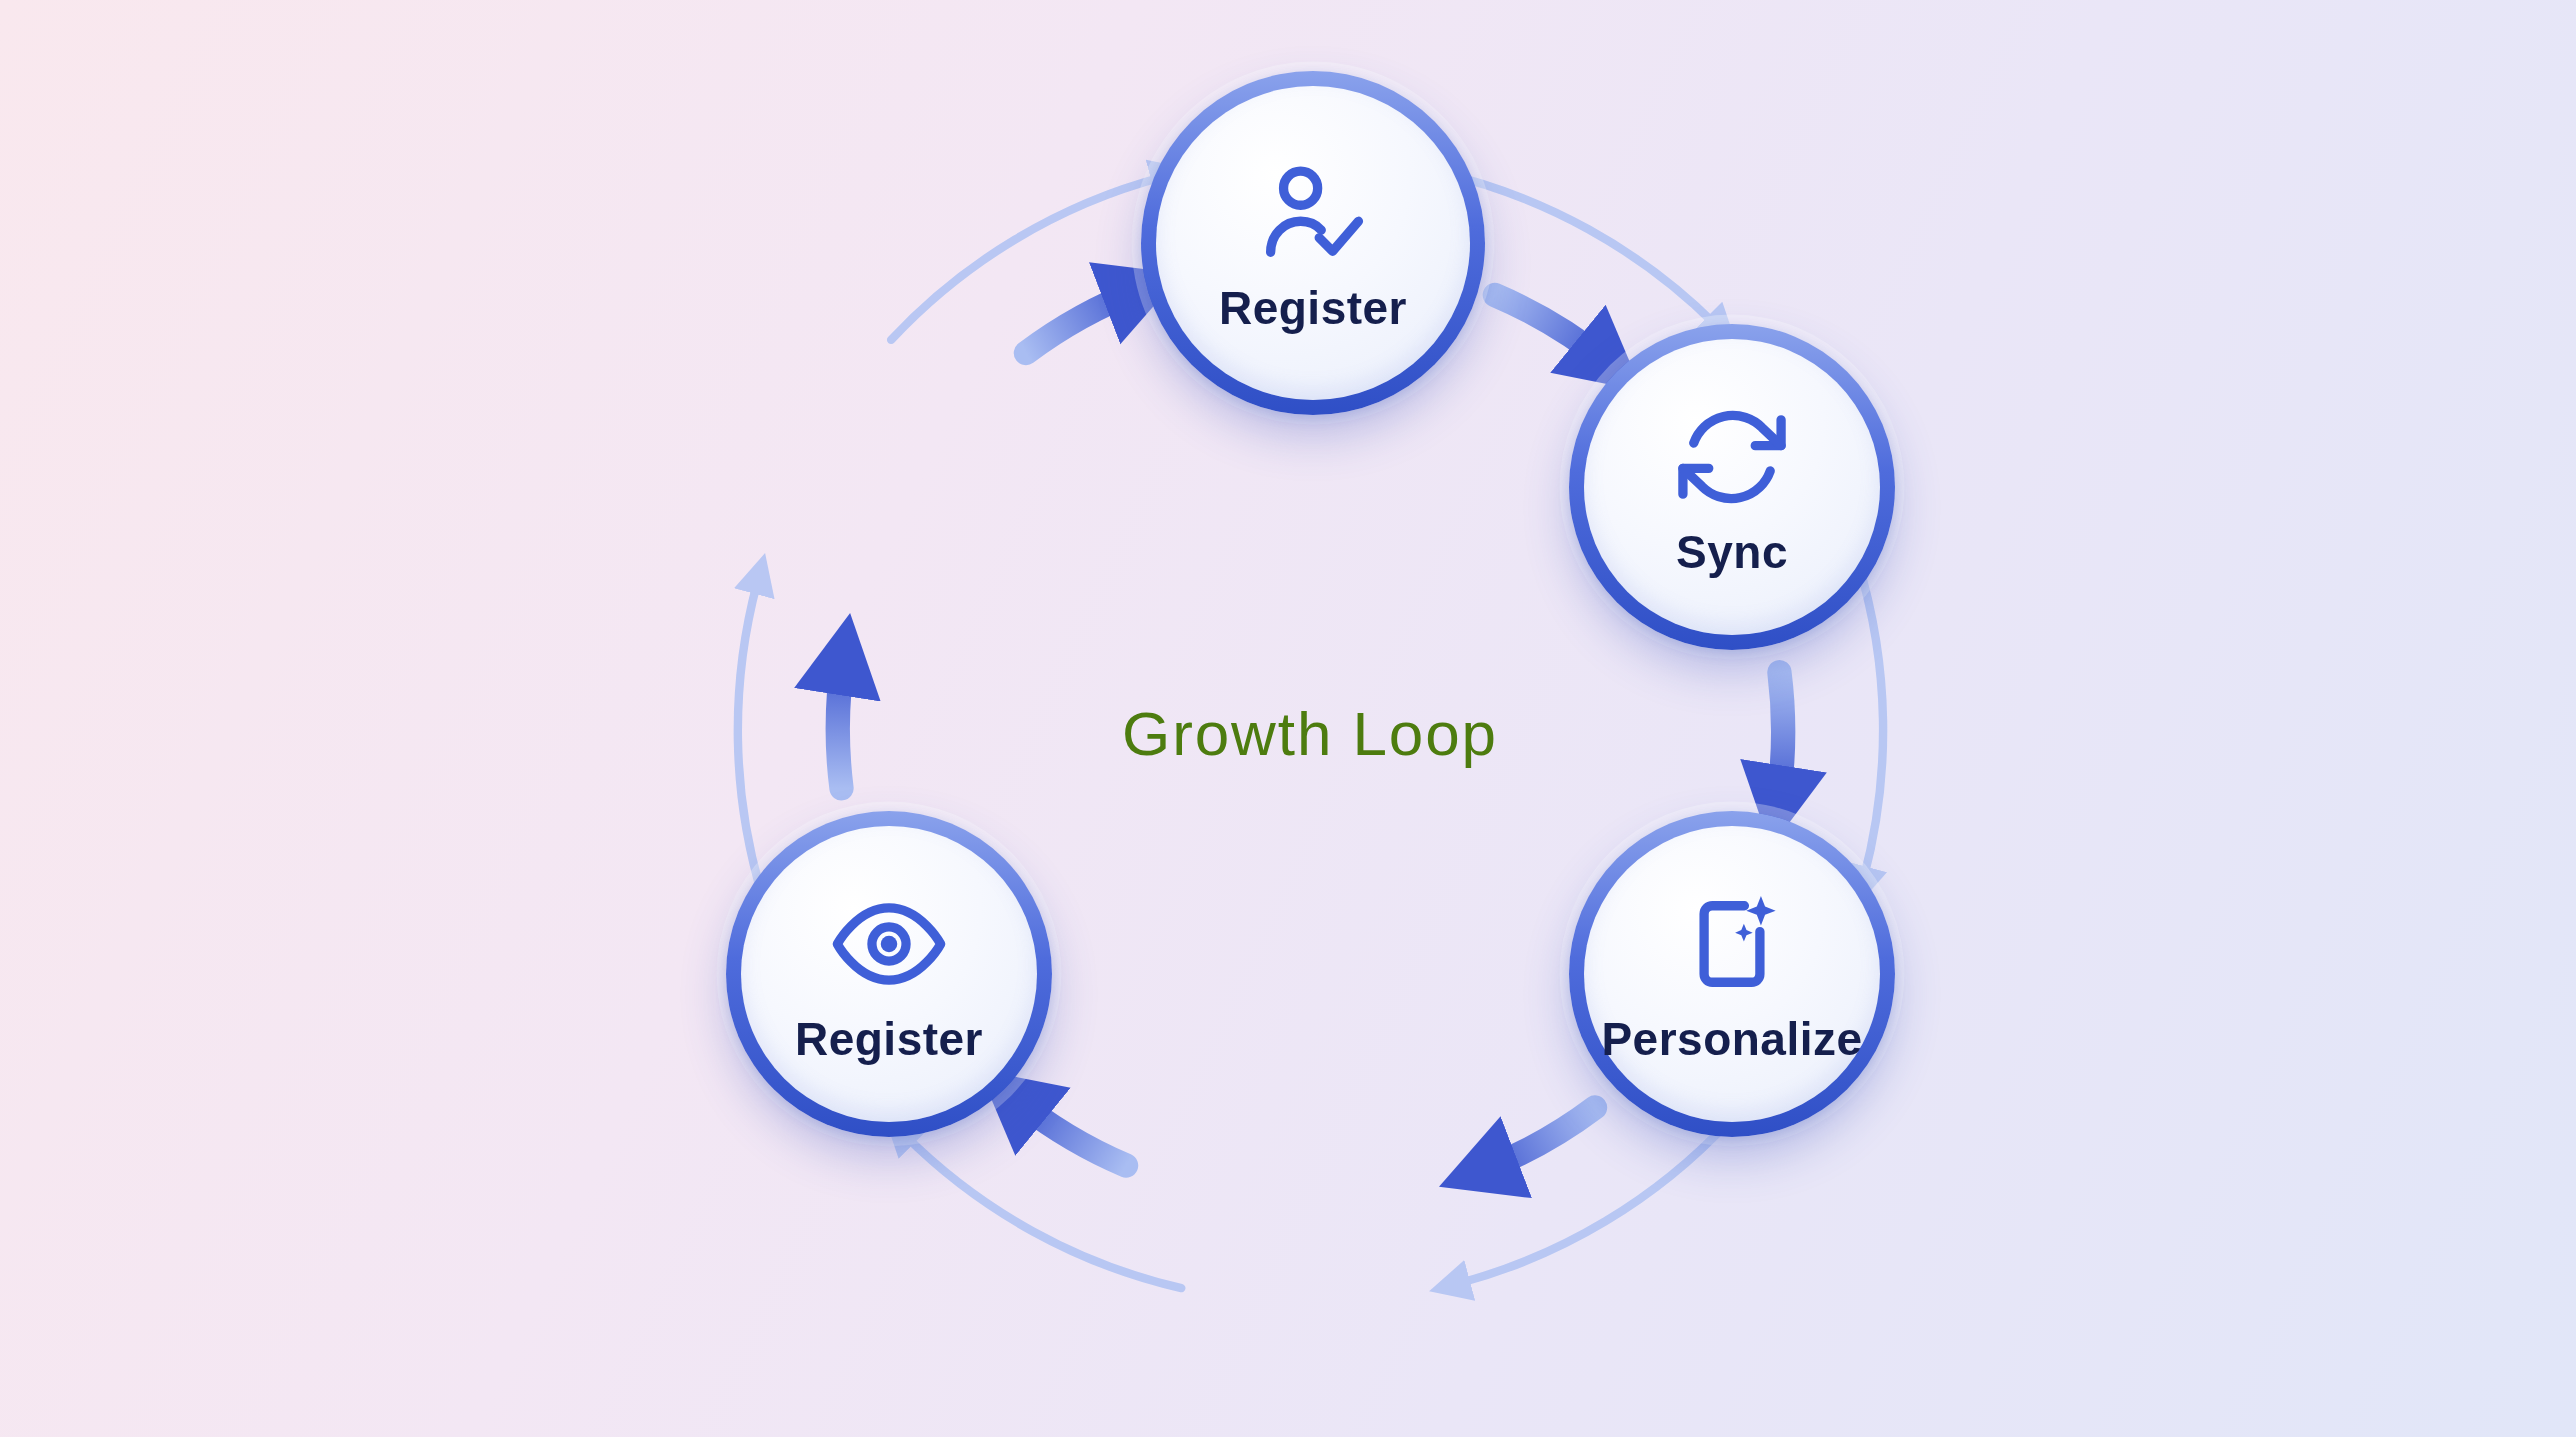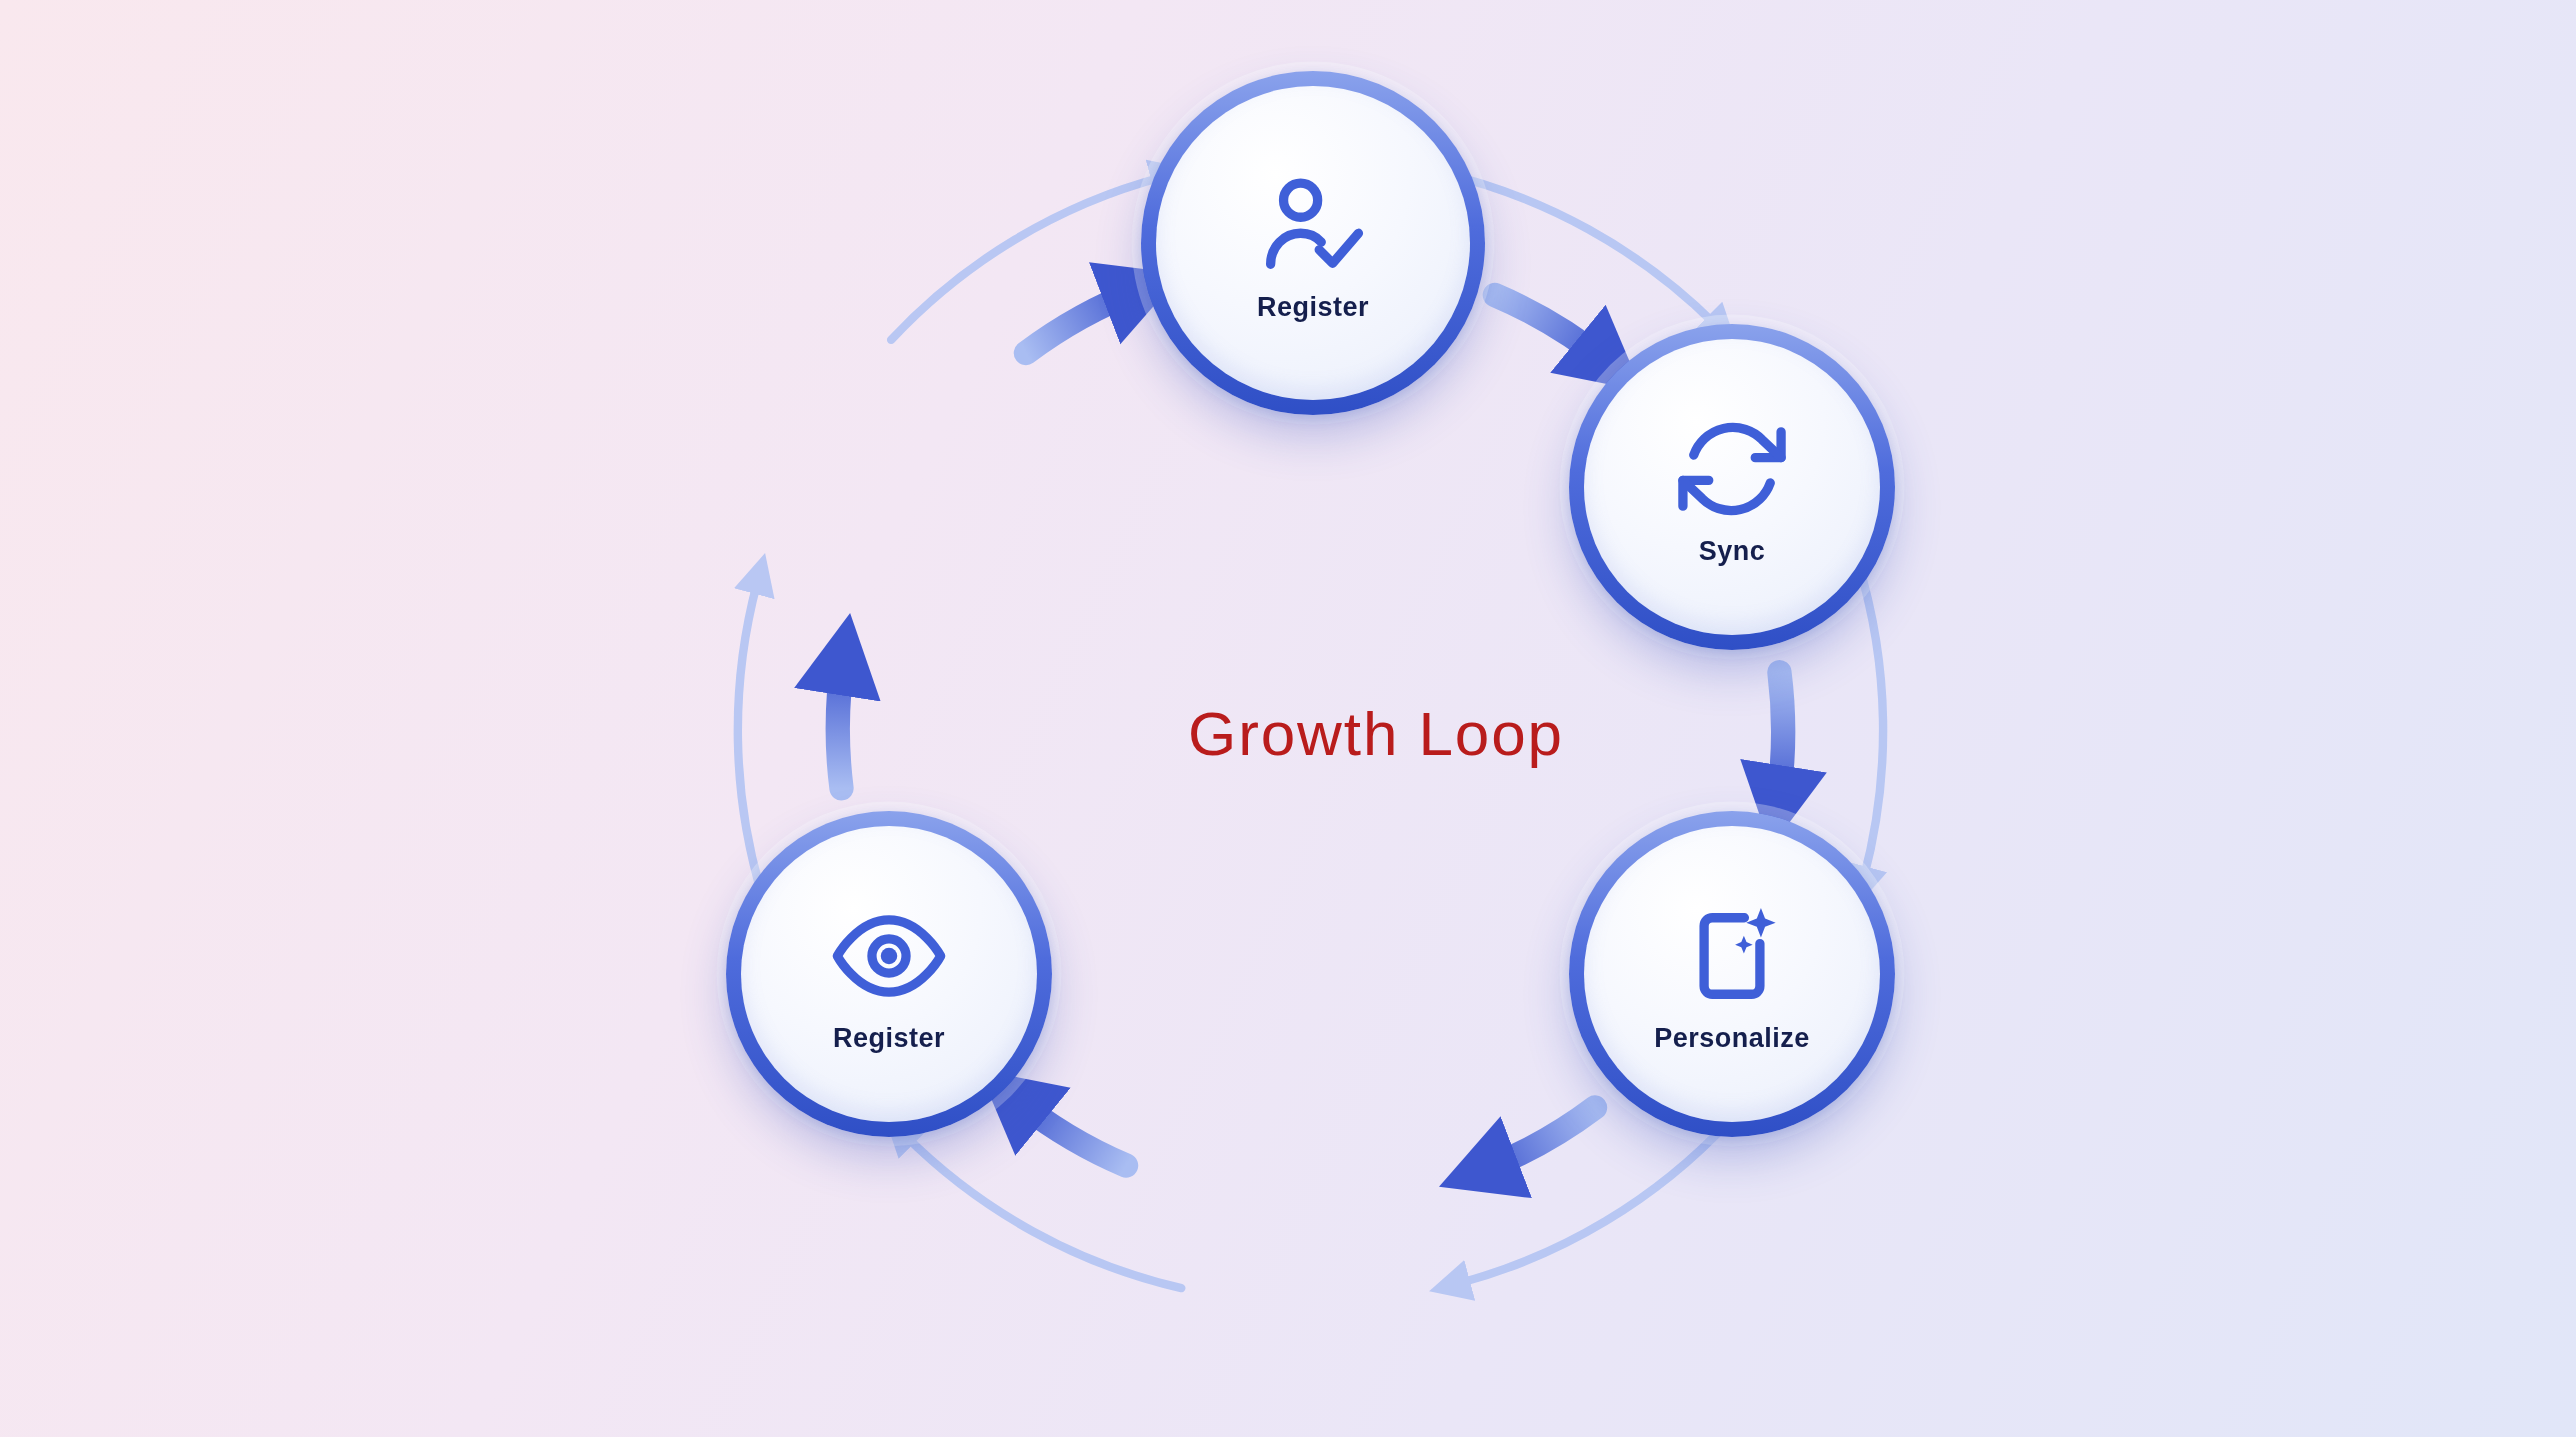--- a/index.html
+++ b/index.html
@@ -22,25 +22,25 @@
   .node-inner{
     border-radius:50%;width:calc(100% - 30px);height:calc(100% - 30px);
     background:radial-gradient(circle at 38% 28%,#ffffff 0%,#f6f8fe 45%,#e9eefb 100%);
     box-shadow:inset 0 -9.4px 20.6px rgba(120,140,220,.15);
     display:flex;flex-direction:column;align-items:center;justify-content:center;gap:5.6px;
   }
   .icon{display:block;line-height:0;}
   .icon svg{width:124px;height:124px;stroke:#3f5fd8;fill:none;stroke-width:1.8;stroke-linecap:round;stroke-linejoin:round;}
   .icon svg .fill{fill:#3f5fd8;stroke:none;}
   .node-label{
-    font-size:27px;font-weight:700;color:#151f4d;letter-spacing:0.5px;text-align:center;
+    font-size:46px;font-weight:700;color:#151f4d;letter-spacing:0.5px;text-align:center;
   }
   .center-title{
-    position:absolute;left:1376px;top:733px;transform:translate(-50%,-50%);
-    font-size:62px;font-weight:500;color:#b91c1c;letter-spacing:1.9px;white-space:nowrap;
+    position:absolute;left:1310px;top:733px;transform:translate(-50%,-50%);
+    font-size:62px;font-weight:500;color:#4d7c0f;letter-spacing:1.9px;white-space:nowrap;
   }
   
   .node-register{left:1141px;top:71px;width:344px;height:344px;}
   .node-sync{left:1569px;top:324px;width:326px;height:326px;}
   .node-personalize{left:1569px;top:811px;width:326px;height:326px;}
   .node-share{left:1148px;top:1054px;width:326px;height:326px;}
   .node-discover{left:726px;top:811px;width:326px;height:326px;}
   .node-convert{left:726px;top:324px;width:326px;height:326px;}
 </style>
 </head>

